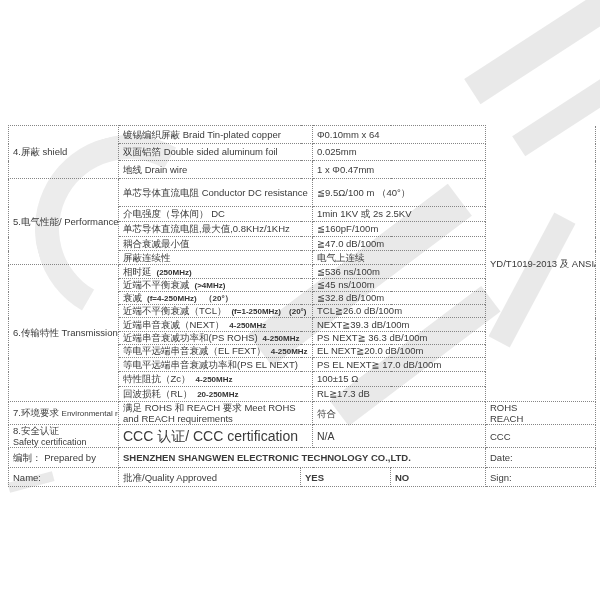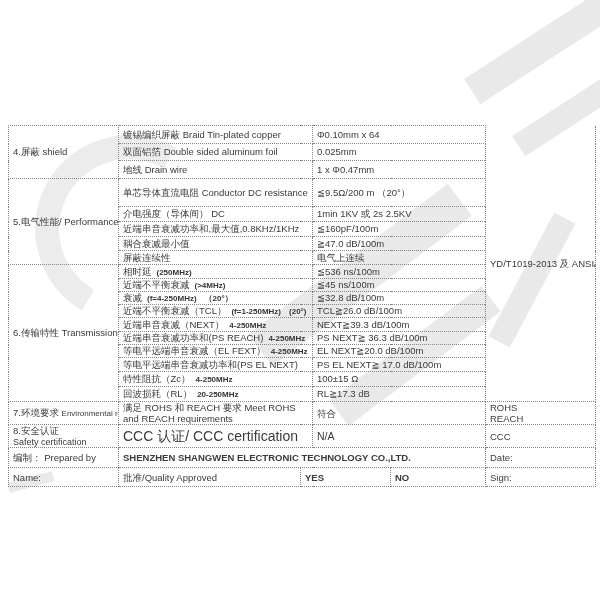--- a/index.html
+++ b/index.html
@@ -71,28 +71,28 @@
     <td class="val" colspan="2">0.025mm</td>
   </tr>
   <tr class="r18">
     <td class="lab" colspan="2"><span>地线  Drain wire</span></td>
     <td class="val" colspan="2">1 x Φ0.47mm</td>
   </tr>
 
   <tr class="r28">
     <td class="sec" rowspan="5"><span>5.电气性能/</span> <span>Performance</span></td>
     <td class="lab wrap" colspan="2"><span>单芯导体直流电阻  Conductor DC resistance</span></td>
-    <td class="val" colspan="2">≦9.5Ω/200 m （20°）</td>
+    <td class="val" colspan="2">≦9.5Ω/100 m （40°）</td>
   </tr>
   <tr class="r15">
     <td class="lab" colspan="2"><span>介电强度（导体间）  DC</span></td>
     <td class="val" colspan="2">1min 1KV 或 2s 2.5KV</td>
   </tr>
   <tr class="r15">
-    <td class="lab" colspan="2"><span>近端串音衰减功率和,最大值,0.8KHz/1KHz</span></td>
+    <td class="lab" colspan="2"><span>单芯导体直流电阻,最大值,0.8KHz/1KHz</span></td>
     <td class="val" colspan="2">≦160pF/100m</td>
   </tr>
   <tr class="r14">
     <td class="lab" colspan="2"><span>耦合衰减最小值</span></td>
     <td class="val" colspan="2">≧47.0 dB/100m</td>
   </tr>
   <tr class="r14">
     <td class="lab" colspan="2"><span>屏蔽连续性</span></td>
     <td class="val" colspan="2">电气上连续</td>
   </tr>
@@ -112,21 +112,21 @@
   </tr>
   <tr class="r13">
     <td class="lab" colspan="2"><span>近端不平衡衰减（TCL）</span><span class="note">(f=1-250MHz)　(20°)</span></td>
     <td class="val" colspan="2">TCL≧26.0 dB/100m</td>
   </tr>
   <tr class="r14">
     <td class="lab" colspan="2"><span>近端串音衰减（NEXT）</span><span class="note">4-250MHz</span></td>
     <td class="val" colspan="2">NEXT≧39.3 dB/100m</td>
   </tr>
   <tr class="r13">
-    <td class="lab" colspan="2"><span>近端串音衰减功率和(PS REACH)</span><span class="note">4-250MHz</span></td>
+    <td class="lab" colspan="2"><span>近端串音衰减功率和(PS ROHS)</span><span class="note">4-250MHz</span></td>
     <td class="val" colspan="2">PS NEXT≧ 36.3  dB/100m</td>
   </tr>
   <tr class="r13">
     <td class="lab" colspan="2"><span>等电平远端串音衰减（EL FEXT）</span><span class="note">4-250MHz</span></td>
     <td class="val" colspan="2">EL NEXT≧20.0 dB/100m</td>
   </tr>
   <tr class="r14">
     <td class="lab" colspan="2"><span>等电平远端串音衰减功率和(PS EL NEXT)</span><span class="note"></span></td>
     <td class="val" colspan="2">PS EL NEXT≧ 17.0  dB/100m</td>
   </tr>

